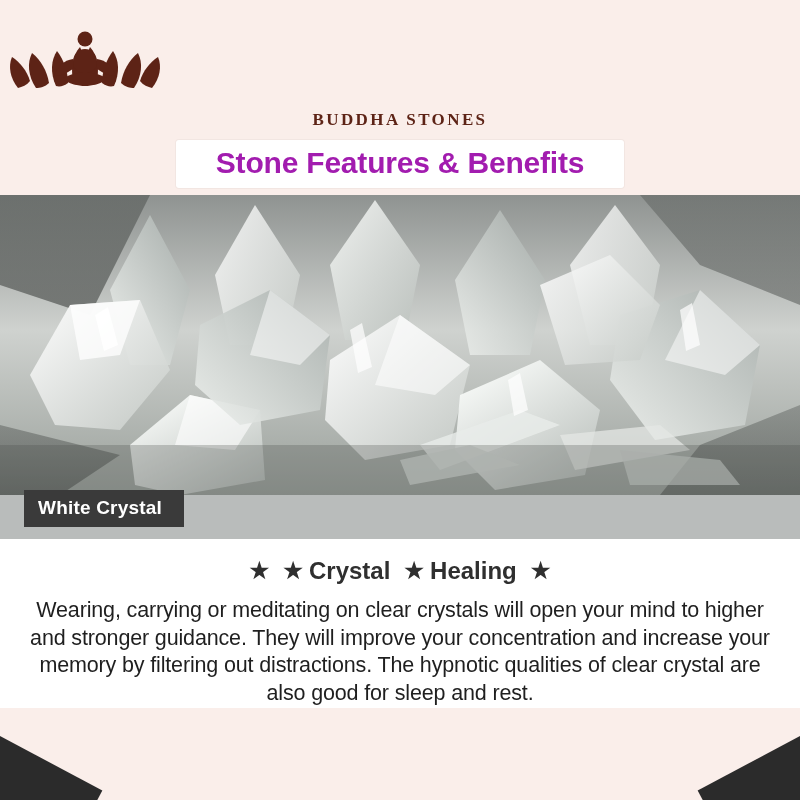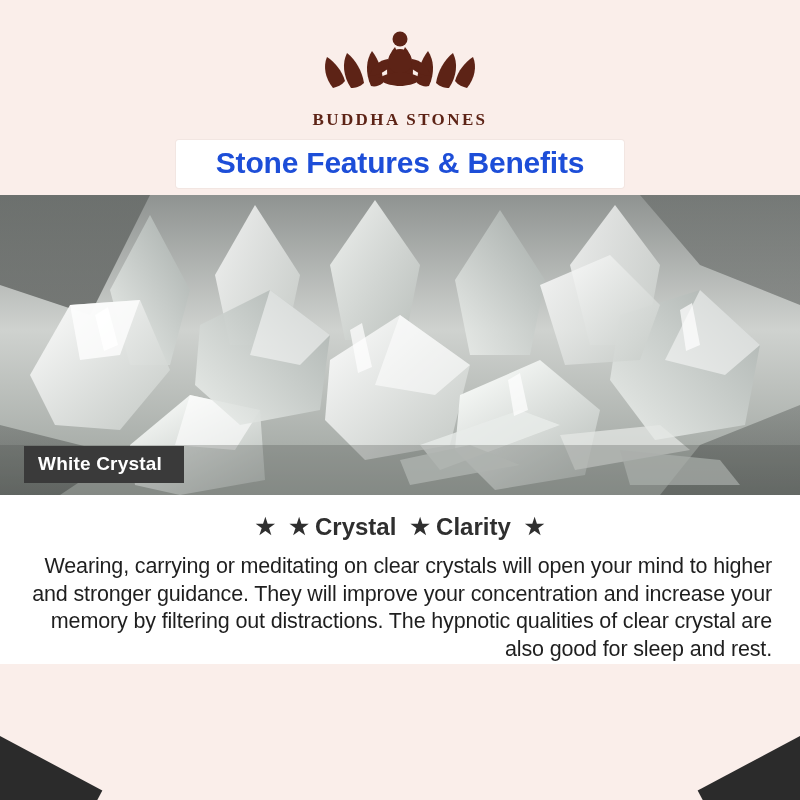--- a/index.html
+++ b/index.html
@@ -53,21 +53,20 @@
     position: relative;
     z-index: 6;
     height: 195px;
     background: #faeeea;
     text-align: center;
   }
   .logo-wrap {
     padding-top: 26px;
     display: flex;
     flex-direction: column;
-    align-items: center;
   }
   .logo-mark {
     width: 170px;
     height: 82px;
     display: block;
   }
   .brand-name {
     margin-top: 2px;
     font-size: 17px;
     letter-spacing: 2.4px;
@@ -80,31 +79,31 @@
     width: 448px;
     background: #ffffff;
     border-radius: 3px;
     padding: 6px 0 8px;
     box-shadow: 0 0 0 1px rgba(0,0,0,0.03);
   }
   .title-bar h1 {
     margin: 0;
     font-size: 30px;
     font-weight: bold;
-    color: #1d4ed8;
+    color: #a21caf;
     letter-spacing: -0.2px;
     font-family: "Liberation Sans", sans-serif;
   }
 
   
   .photo {
     position: relative;
     z-index: 4;
     width: 800px;
-    height: 300px;
+    height: 344px;
     overflow: hidden;
     background: #b9bcbb;
   }
   .photo svg {
     display: block;
     width: 800px;
     height: 300px;
   }
   .stone-label {
     position: absolute;
@@ -144,21 +143,21 @@
   .star {
     font-size: 22px;
     color: #2f2f2f;
     line-height: 1;
   }
   .desc {
     margin: 12px 0 0;
     font-size: 21.5px;
     line-height: 1.29;
     color: #1f1f1f;
-    text-align: right;
+    text-align: center;
     letter-spacing: -0.15px;
   }
 </style>
 </head>
 <body>
 
 <div class="page">
 
   <div class="corner corner-tl"></div>
   <div class="corner corner-tr"></div>
@@ -270,21 +269,21 @@
     <div class="benefits">
       <span class="benefit">
         <span class="star">★</span>
       </span>
       <span class="benefit">
         <span class="star">★</span>
         <span>Crystal</span>
       </span>
       <span class="benefit">
         <span class="star">★</span>
-        <span>Clarity</span>
+        <span>Healing</span>
       </span>
       <span class="benefit">
         <span class="star">★</span>
       </span>
     </div>
 
     <p class="desc">Wearing, carrying or meditating on clear crystals will open your mind to higher and stronger guidance. They will improve your concentration and increase your memory by filtering out distractions. The hypnotic qualities of clear crystal are also good for sleep and rest.</p>
   </div>
 
 </div>

